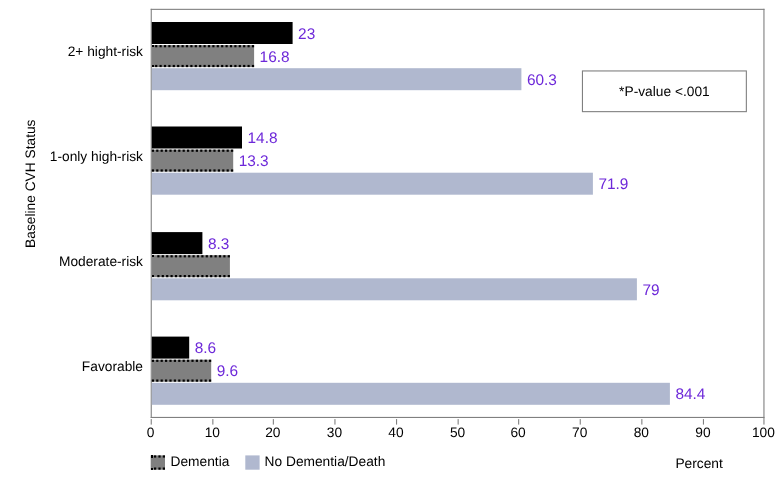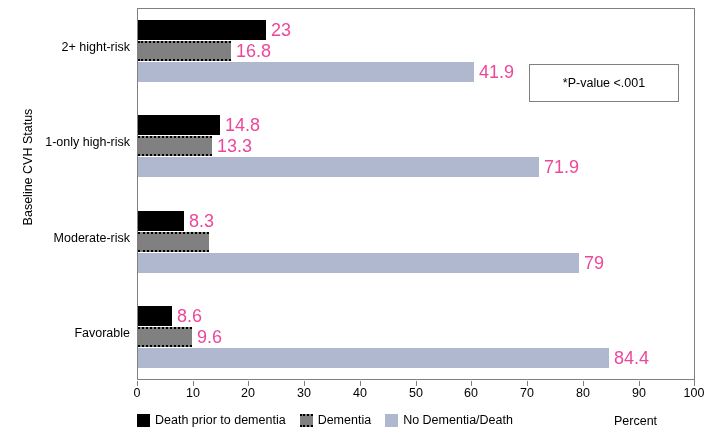--- a/index.html
+++ b/index.html
@@ -76,24 +76,24 @@
     background: #808080;
     border-top: 2px dotted #000000;
     border-bottom: 2px dotted #000000;
     box-sizing: border-box;
   }
   .bar.nodem {
     background: #b0b8cf;
   }
   .bar-label {
     position: absolute;
-    font-size: 18px;
+    font-size: 14px;
     line-height: 20px;
     white-space: nowrap;
-    color: #ec4899;
+    color: #6d28d9;
   }
   .cat-label-wrap {
     position: absolute;
     left: 0;
     top: 0;
     width: 654px;
     height: 440px;
     pointer-events: none;
   }
   .cat-label-item {
@@ -191,21 +191,21 @@
   <div class="plot">
 
     <div class="group">
       <div class="bar death" style="top:12px; width:128px;"></div>
       <div class="bar-label" style="left:133px; top:12px;">23</div>
 
       <div class="bar dementia" style="top:33px; width:93px;"></div>
       <div class="bar-label" style="left:98px; top:33px;">16.8</div>
 
       <div class="bar nodem" style="top:54px; width:336px;"></div>
-      <div class="bar-label" style="left:341px; top:54px;">41.9</div>
+      <div class="bar-label" style="left:341px; top:54px;">60.3</div>
     </div>
 
     <div class="group">
       <div class="bar death" style="top:107px; width:82px;"></div>
       <div class="bar-label" style="left:87px; top:107px;">14.8</div>
 
       <div class="bar dementia" style="top:128px; width:74px;"></div>
       <div class="bar-label" style="left:79px; top:128px;">13.3</div>
 
       <div class="bar nodem" style="top:149px; width:401px;"></div>
@@ -262,24 +262,20 @@
     <div class="x-tick-label" style="left:694px;">100</div>
   </div>
 
   <div class="pvalue-box">
     <span>*</span>
       <span>P-value &lt;.001</span>
   </div>
 
   <div class="legend">
     <div class="legend-item">
-      <span class="swatch death"></span>
-      <span>Death prior to dementia</span>
-    </div>
-    <div class="legend-item">
       <span class="swatch dementia"></span>
       <span>Dementia</span>
     </div>
     <div class="legend-item">
       <span class="swatch nodem"></span>
       <span>No Dementia/Death</span>
     </div>
   </div>
 
   <div class="x-axis-title">Percent</div>

